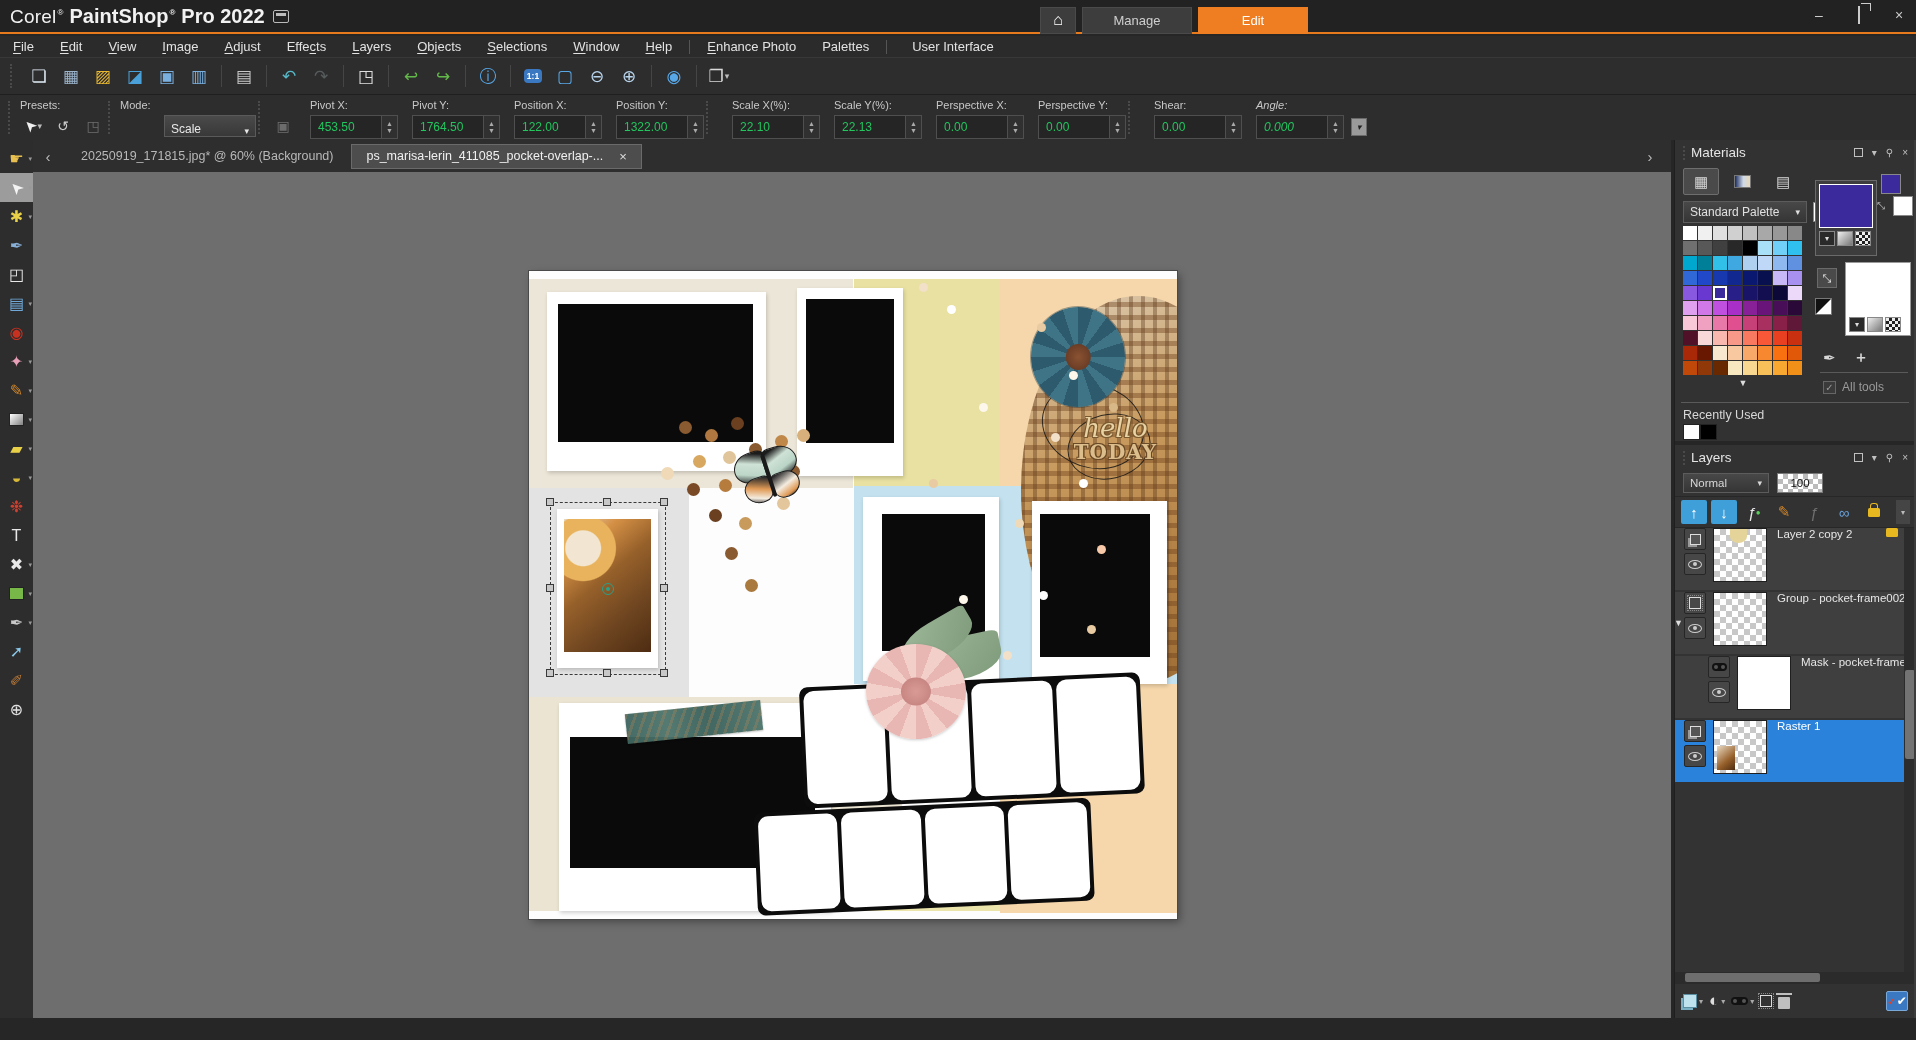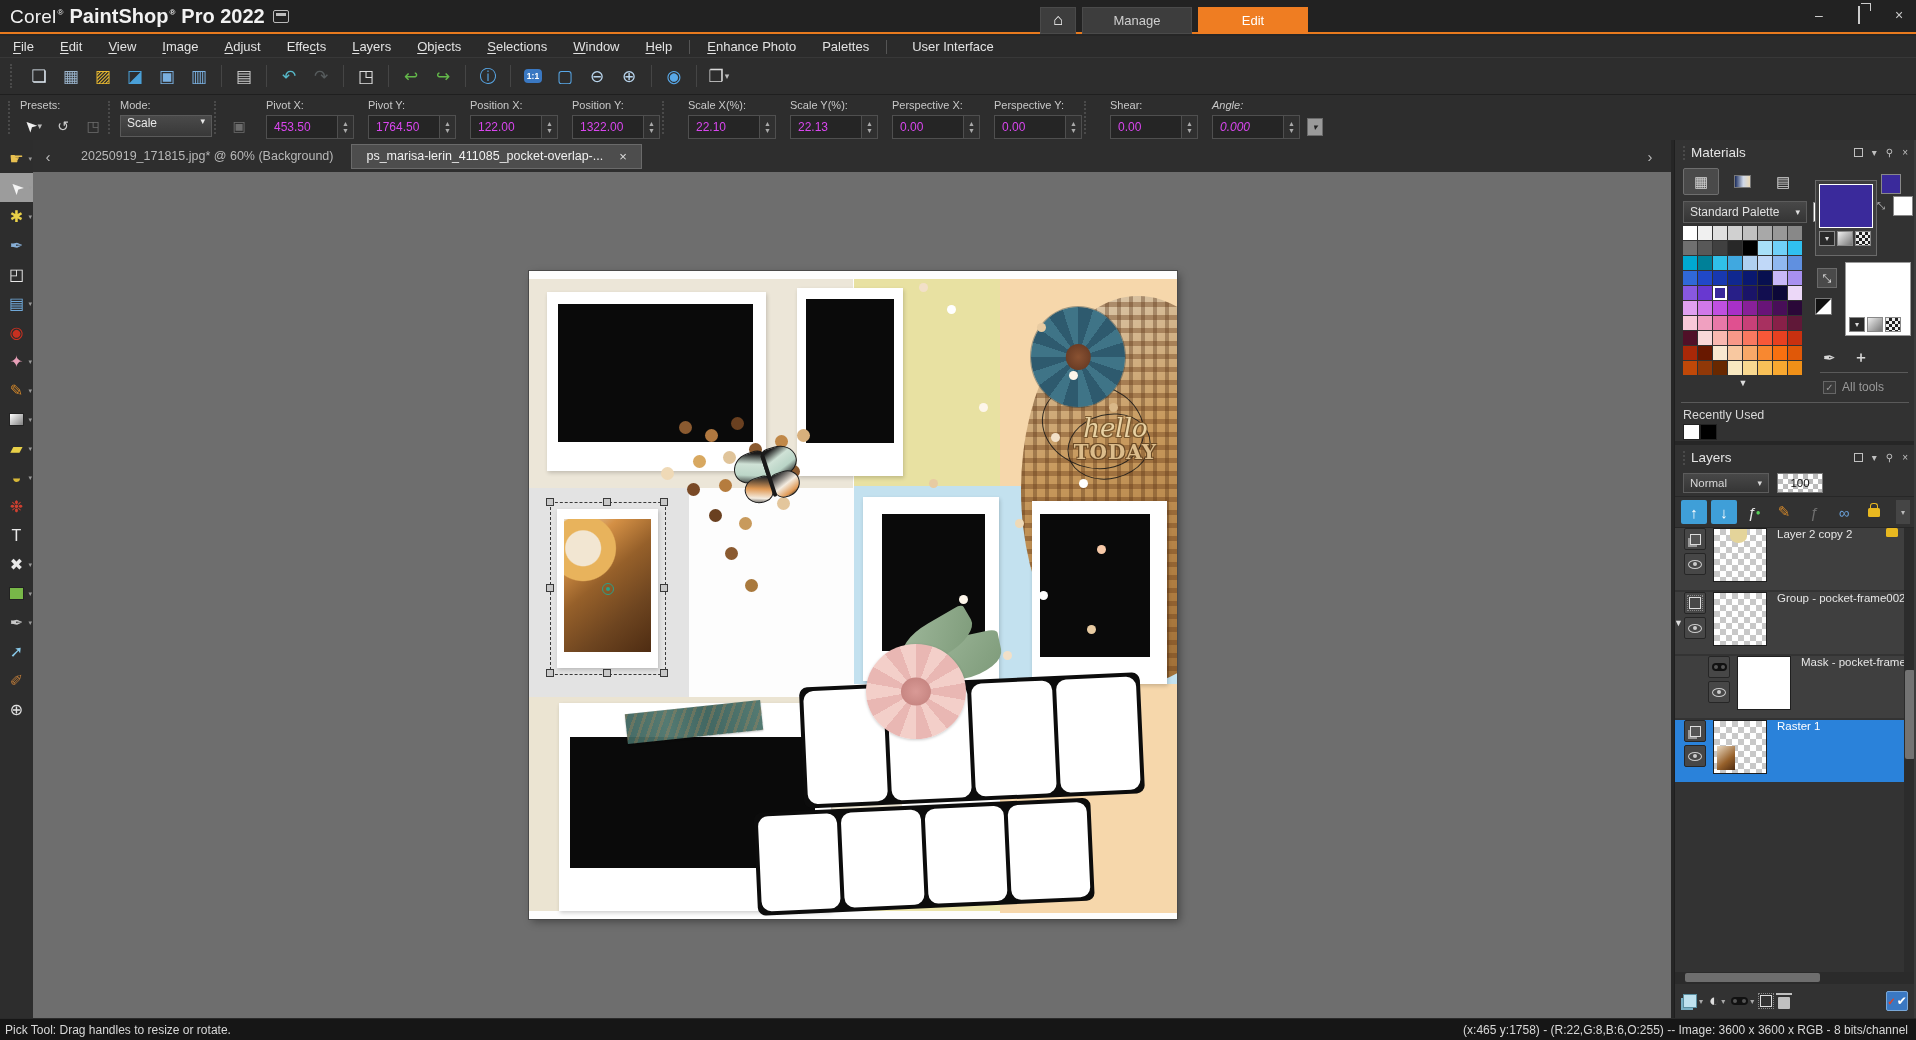--- a/index.html
+++ b/index.html
@@ -54,23 +54,23 @@
     border-top:1px solid #1f1f1f; display:flex; align-items:stretch; padding-left:6px; }
   .opt-grip { width:8px; margin:6px 4px 6px 2px; border-left:2px dotted #4a4a4a; }
   .opt-group { display:flex; flex-direction:column; justify-content:flex-start; padding-top:4px; }
   .opt-label { font-size:11px; color:#c8c8c8; margin-bottom:4px; white-space:nowrap; }
   .opt-row { display:flex; align-items:center; gap:4px; }
   .presets-arrow { font-size:15px; color:#f0f0f0; transform:rotate(-135deg); display:inline-block; }
   .opt-iconbtn { width:26px; height:22px; display:flex; align-items:center; justify-content:center;
     color:#ccc; font-size:14px; }
   .opt-iconbtn.disabled { opacity:.4; }
   .mode-select { width:92px; height:22px; background:linear-gradient(#4a4a4a,#383838); border:1px solid #5a5a5a;
-    display:flex; align-items:flex-start; justify-content:space-between; padding:0 6px; font-size:12px; color:#e8e8e8; }
+    display:flex; align-items:flex-end; justify-content:space-between; padding:0 6px; font-size:12px; color:#e8e8e8;margin-left:44px; }
   .spin-field { display:flex; align-items:center; }
-  .spin-box { width:72px; height:24px; background:#252525; border:1px solid #4f4f4f; color:#d946ef;
+  .spin-box { width:72px; height:24px; background:#252525; border:1px solid #4f4f4f; color:#22c55e;
     font-size:12px; display:flex; align-items:center; padding-left:7px; }
   .spin-arrows { width:16px; height:24px; background:#303030; border:1px solid #4f4f4f; border-left:none;
     display:flex; flex-direction:column; align-items:center; justify-content:center; color:#aaa; }
   .spin-arrows span { font-size:7px; line-height:7px; }
   .angle-dd { width:16px; height:18px; background:#9a9a9a; color:#222; font-size:9px; display:flex;
     align-items:center; justify-content:center; margin-left:3px; border:1px solid #6a6a6a; }
 
   
   #doctab-zone { position:absolute; left:33px; top:140px; width:1638px; height:32px; background:#2e2e2e;
     display:flex; align-items:center; }
@@ -954,17 +954,13 @@
           </span>
         <span class="lpb">
             <span class="trash-ic"></span>
           </span>
         <span class="check-ic"><b>✓</b>✔</span>
       </div>
     </div>
   </div>
   <div class="rightstrip"></div>
 
-  <div id="statusbar">
-    <span id="status-left">Pick Tool: Drag handles to resize or rotate.</span>
-    <span id="status-right">(x:465 y:1758) - (R:22,G:8,B:6,O:255) -- Image:  3600 x 3600 x RGB - 8 bits/channel</span>
-  </div>
 </div>
 
 </body></html>

